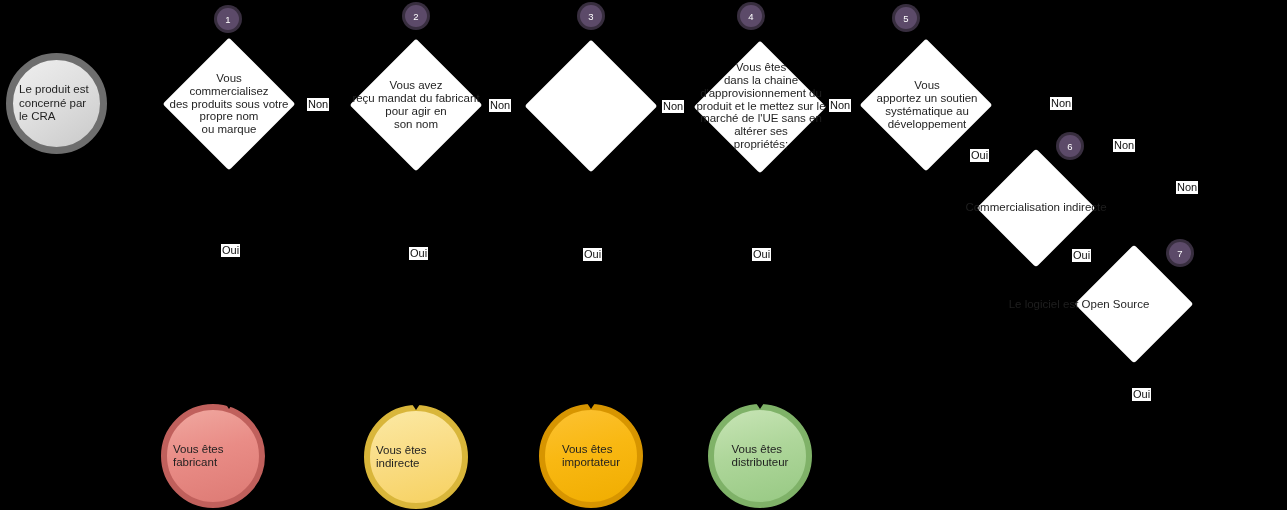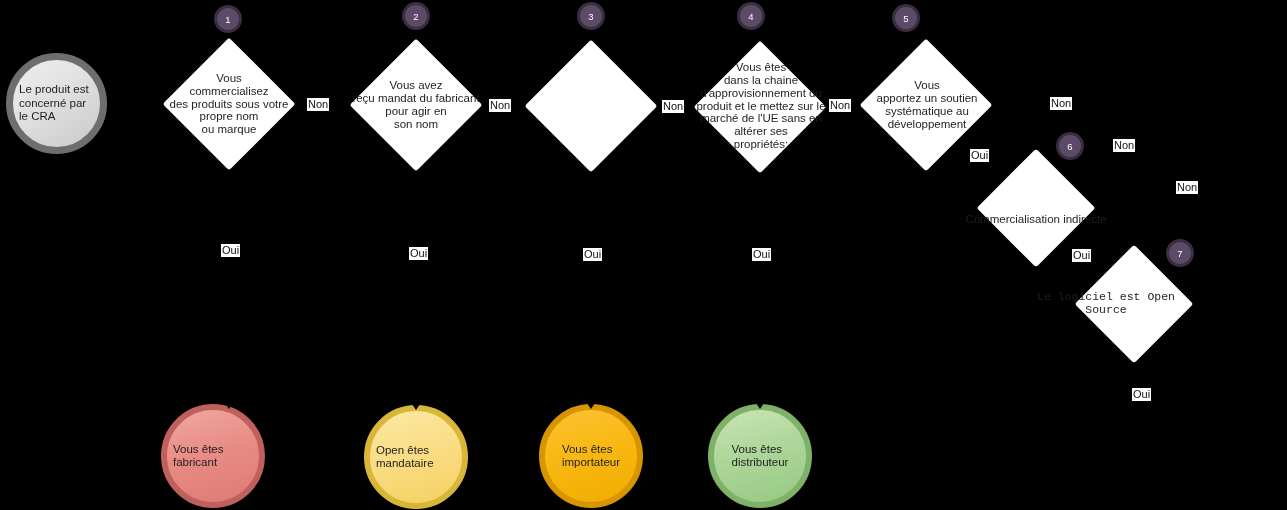--- a/index.html
+++ b/index.html
@@ -187,25 +187,25 @@
   <div class="badge" style="left:740px; top:5px;">4</div>
 
   <div class="diamond" style="left:879px; top:58px; width:94px; height:94px;"></div>
   <div class="diamond-text" style="left:858px; top:71px; width:138px; height:68px;">Vous
 apportez un soutien
 systématique au
 développement</div>
   <div class="badge" style="left:895px; top:7px;">5</div>
 
   <div class="diamond diamond-wide" style="left:994px; top:166px; width:84px; height:84px;"></div>
-  <div class="diamond-text" style="left:955px; top:208px; width:162px; height:22px;">Commercialisation indirecte</div>
+  <div class="diamond-text" style="left:955px; top:196px; width:162px; height:22px;">Commercialisation indirecte</div>
   <div class="badge" style="left:1059px; top:135px;">6</div>
 
   <div class="diamond diamond-wide" style="left:1092px; top:262px; width:84px; height:84px;"></div>
-  <div class="diamond-text" style="left:1025px; top:293px; width:162px; height:22px;font-family:Liberation Mono, monospace;">Le logiciel est Open Source</div>
+  <div class="diamond-text" style="left:998px; top:293px; width:162px; height:22px;">Le logiciel est Open Source</div>
   <div class="badge" style="left:1169px; top:242px;">7</div>
 
 
   <div class="elabel" style="left:307px; top:98px;">Non</div>
   <div class="elabel" style="left:489px; top:99px;">Non</div>
   <div class="elabel" style="left:662px; top:100px;">Non</div>
   <div class="elabel" style="left:829px; top:99px;">Non</div>
   <div class="elabel" style="left:1050px; top:97px;">Non</div>
   <div class="elabel" style="left:1113px; top:139px;">Non</div>
   <div class="elabel" style="left:1176px; top:181px;">Non</div>
@@ -217,21 +217,21 @@
   <div class="elabel" style="left:970px; top:149px;">Oui</div>
   <div class="elabel" style="left:1072px; top:249px;">Oui</div>
   <div class="elabel" style="left:1132px; top:388px;">Oui</div>
 
   <div class="circle term-fabricant" style="left:161px; top:404px; width:104px; height:104px;">
     <span class="circle-label">Vous êtes fabricant</span>
   </div>
   <div class="arrow-notch" style="left:225px; top:403px;"></div>
 
   <div class="circle term-mandataire" style="left:364px; top:405px; width:104px; height:104px;">
-    <span class="circle-label">Open êtes mandataire</span>
+    <span class="circle-label">Vous êtes indirecte</span>
   </div>
   <div class="arrow-notch" style="left:412px; top:404px;"></div>
 
   <div class="circle term-importateur" style="left:539px; top:404px; width:104px; height:104px;">
     <span class="circle-label">Vous êtes
 importateur</span>
   </div>
   <div class="arrow-notch" style="left:587px; top:403px;"></div>
 
   <div class="circle term-distributeur" style="left:708px; top:404px; width:104px; height:104px;">

